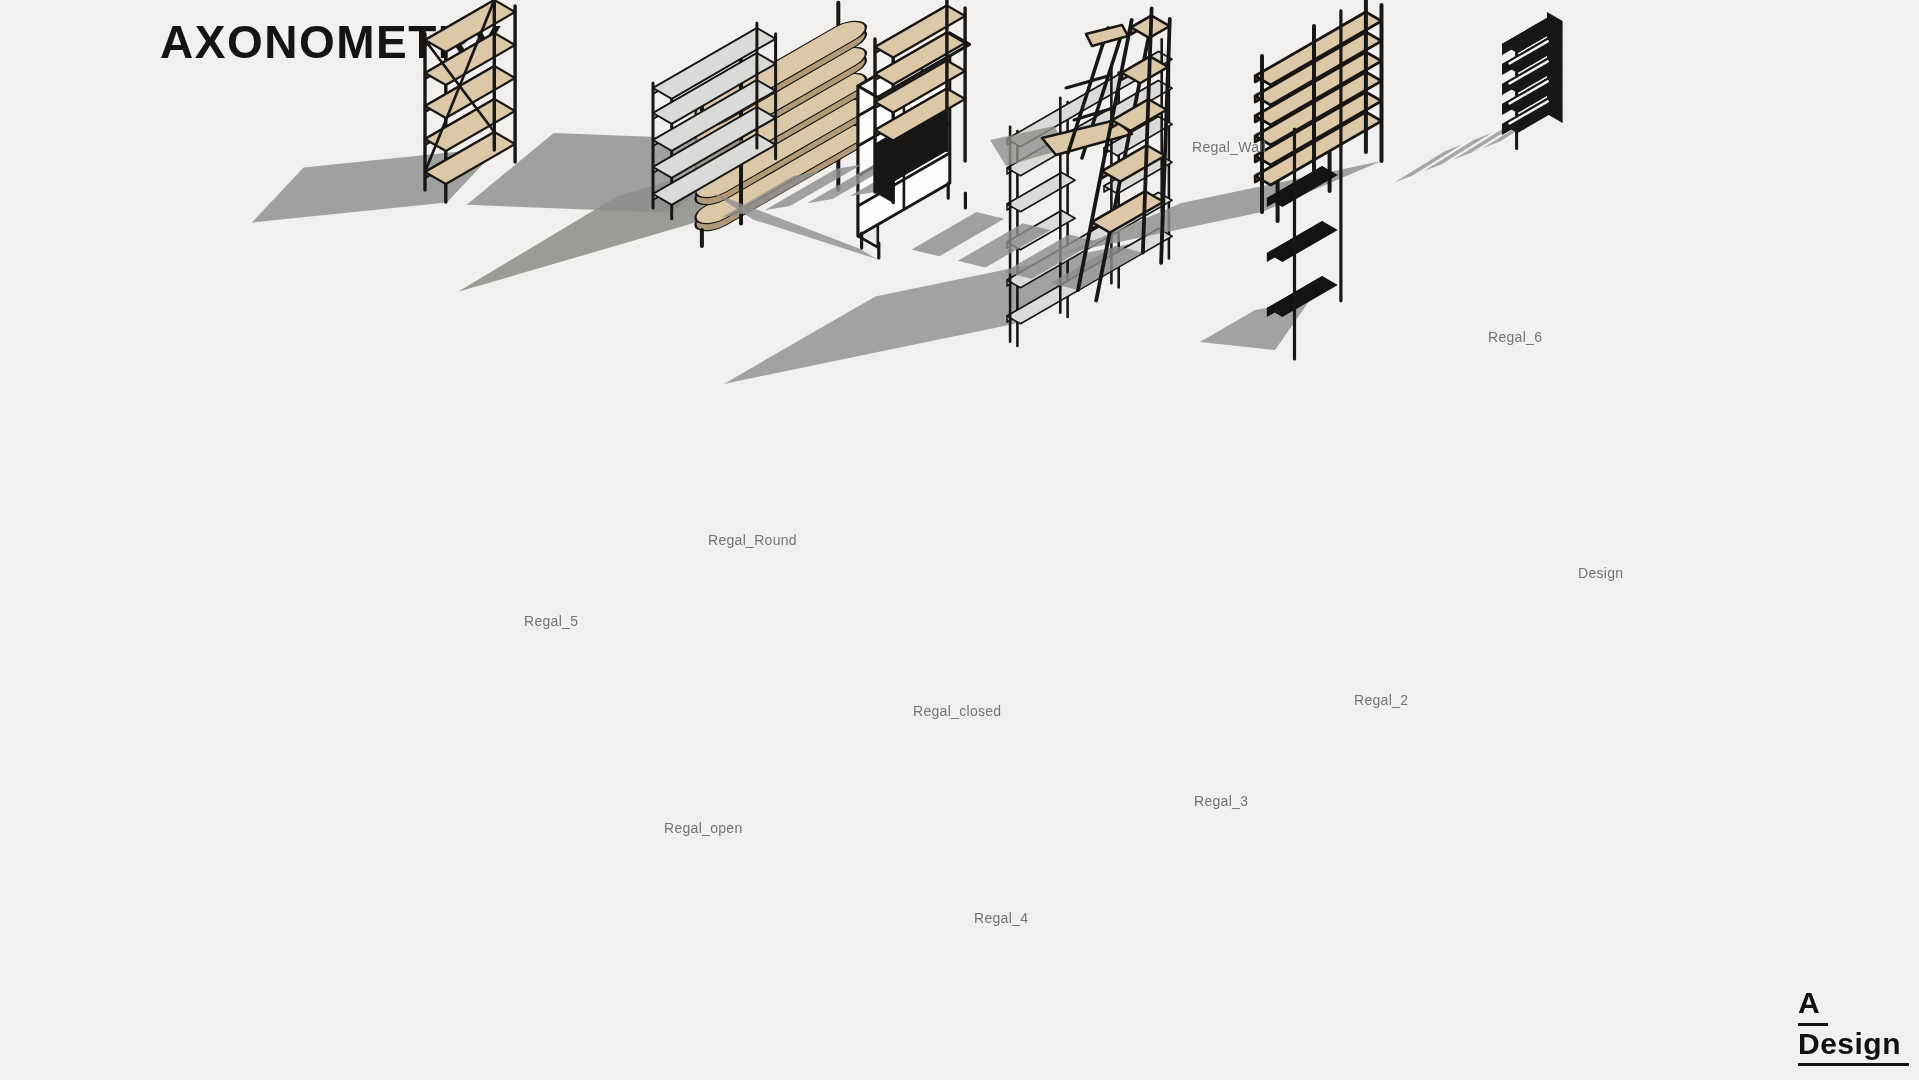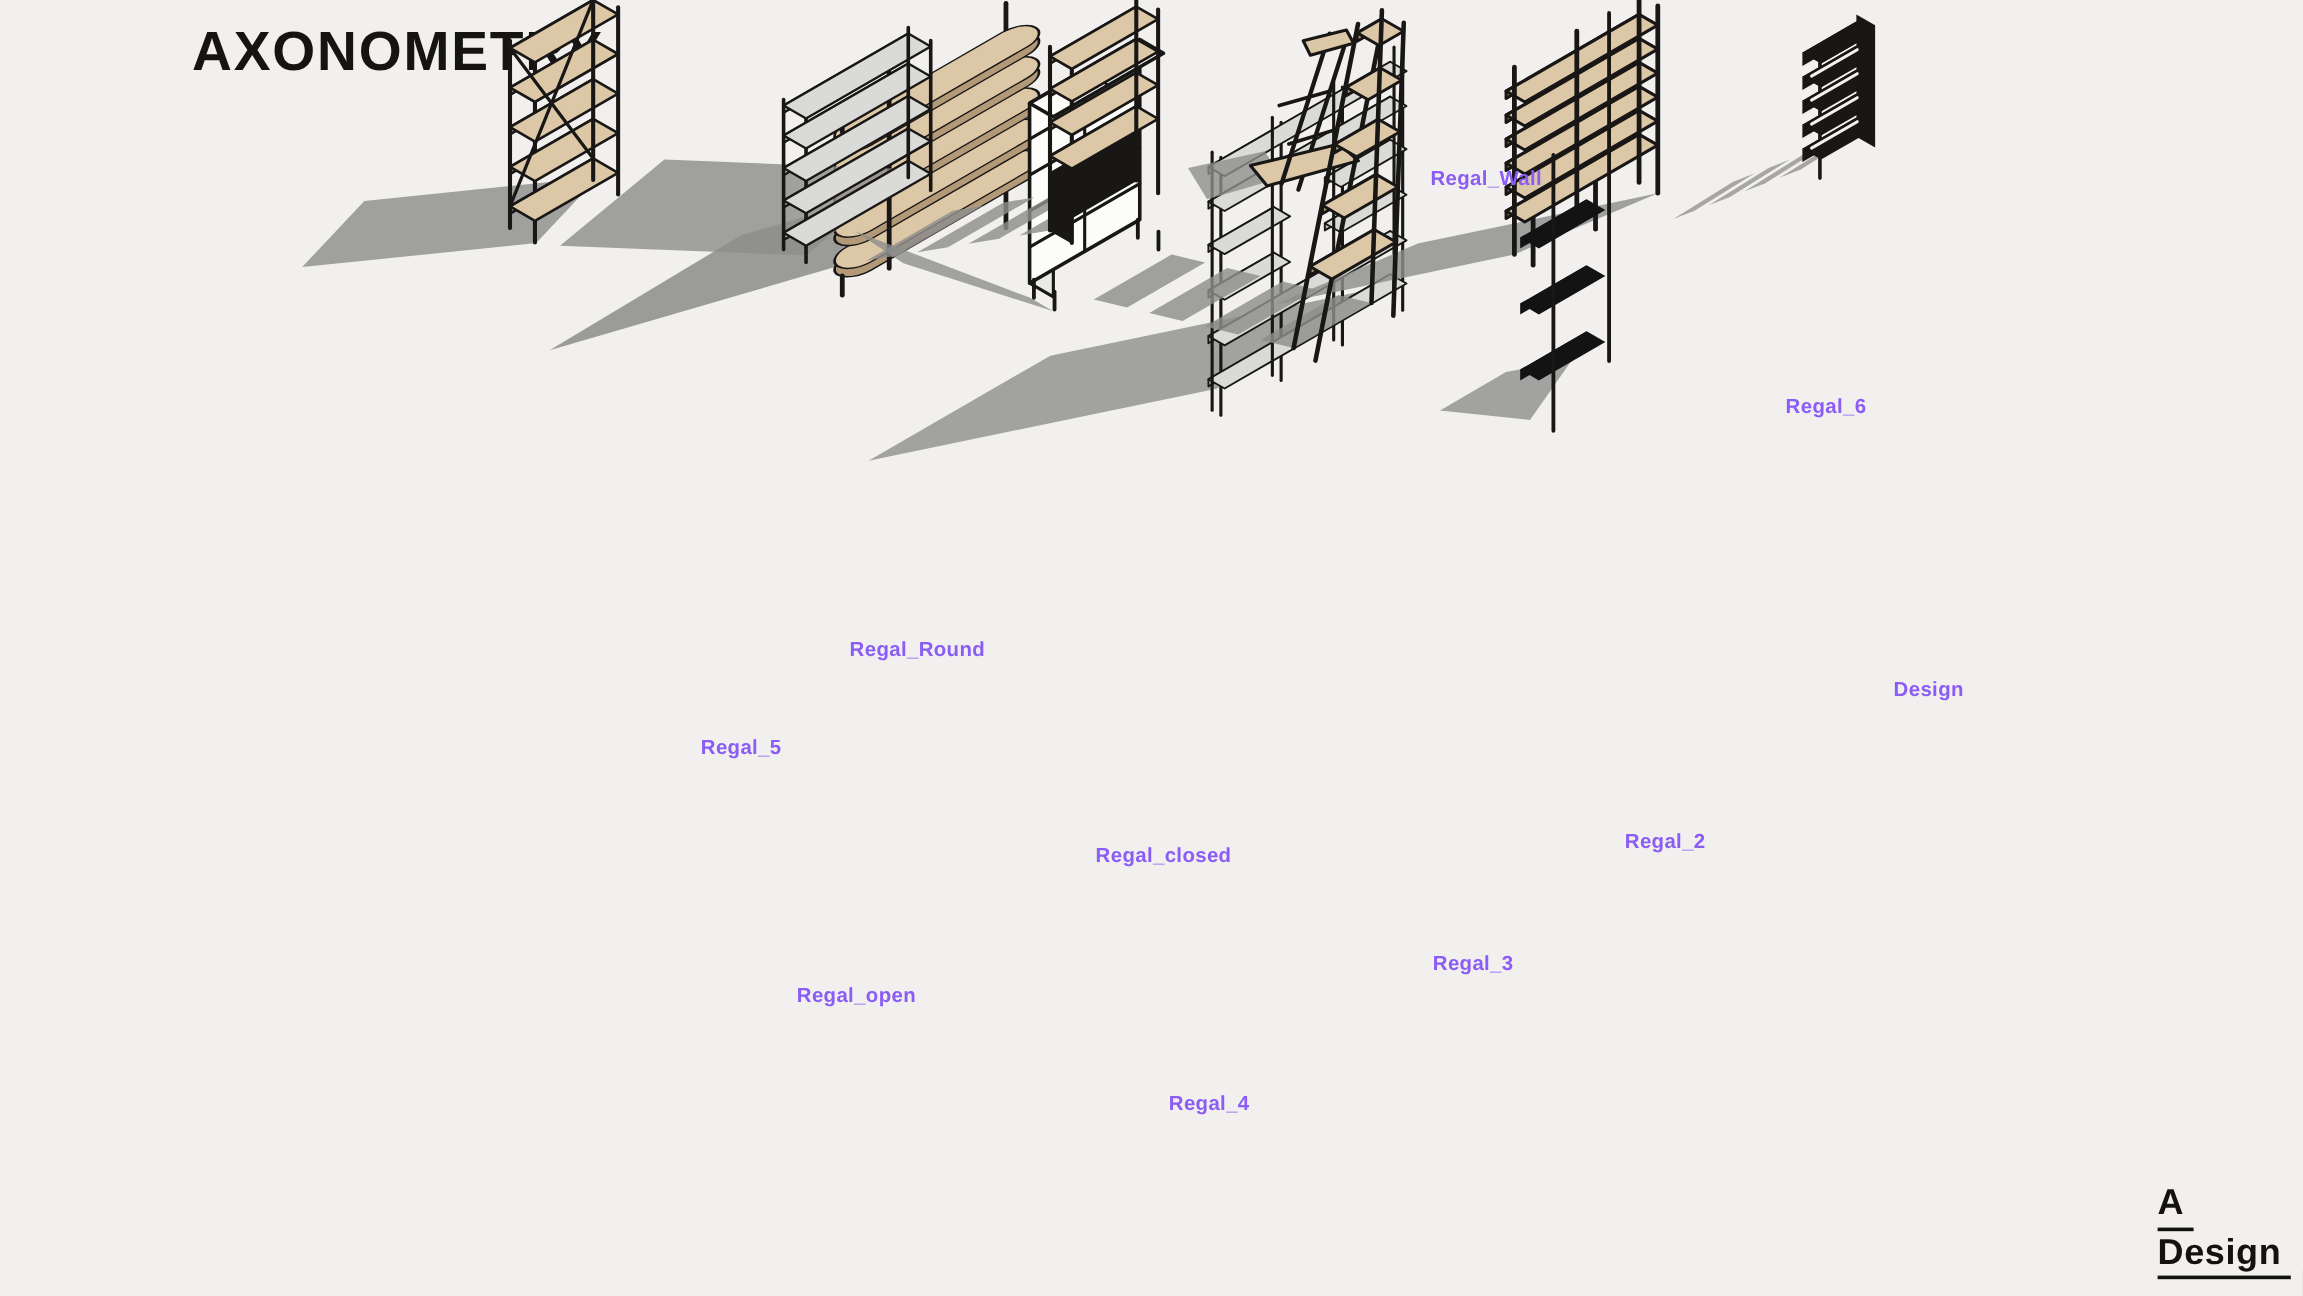--- a/index.html
+++ b/index.html
@@ -1,22 +1,22 @@
 <!DOCTYPE html>
 <html><head>
 <meta charset="utf-8">
 <style>
 *{margin:0;padding:0;box-sizing:border-box}
 html,body{background:#cfcfcd}
 .canvas{position:relative;width:1919px;height:1080px;background:#f1f0ee;overflow:hidden;
   font-family:"Liberation Sans",sans-serif;color:#1a1918}
 .title{position:absolute;left:160px;top:15px;font-size:46px;font-weight:700;
   letter-spacing:1.5px;color:#151413;white-space:nowrap}
-.lbl{position:absolute;font-size:17px;font-weight:700;letter-spacing:.3px;
-  color:#8b5cf6;white-space:nowrap}
+.lbl{position:absolute;font-size:14px;font-weight:400;letter-spacing:.3px;
+  color:#737373;white-space:nowrap}
 .unit{position:absolute}
 .unit svg{display:block;overflow:visible}
 .brand{position:absolute;left:1798px;top:985px;font-size:30px;font-weight:700;
   color:#131210;line-height:1.22;letter-spacing:.5px}
 .brand span{display:table;border-bottom:3px solid #131210;padding:0 8px 1px 0}
 </style>
 </head>
 <body>
 
 <div class="canvas" style="background: rgb(241, 240, 238);">
@@ -248,21 +248,21 @@
         <polygon points="195.0,47.0 266.9,5.5 285.1,16.0 213.2,57.5" fill="#dcc7a6" stroke="#181716" stroke-width="2.21" stroke-linejoin="round" opacity="1"></polygon>
         <line x1="195.0" y1="192.0" x2="195.0" y2="39.0" stroke="#181716" stroke-width="3.4" stroke-linecap="round"></line>
         <line x1="266.9" y1="150.5" x2="266.9" y2="-2.5" stroke="#181716" stroke-width="3.4" stroke-linecap="round"></line>
       </svg>
   </figure>
 
   <div class="lbl" style="left:1192px;top:139px">Regal_Wall</div>
   <div class="lbl" style="left:1488px;top:329px">Regal_6</div>
   <div class="lbl" style="left:1578px;top:565px">Design</div>
   <div class="lbl" style="left:708px;top:532px">Regal_Round</div>
-  <div class="lbl" style="left:584px;top:613px">Regal_5</div>
+  <div class="lbl" style="left:524px;top:613px">Regal_5</div>
   <div class="lbl" style="left:913px;top:703px">Regal_closed</div>
   <div class="lbl" style="left:1354px;top:692px">Regal_2</div>
   <div class="lbl" style="left:664px;top:820px">Regal_open</div>
   <div class="lbl" style="left:1194px;top:793px">Regal_3</div>
   <div class="lbl" style="left:974px;top:910px">Regal_4</div>
 
   <div class="brand">
     <span>A</span>
     <span>Design</span>
   </div>

